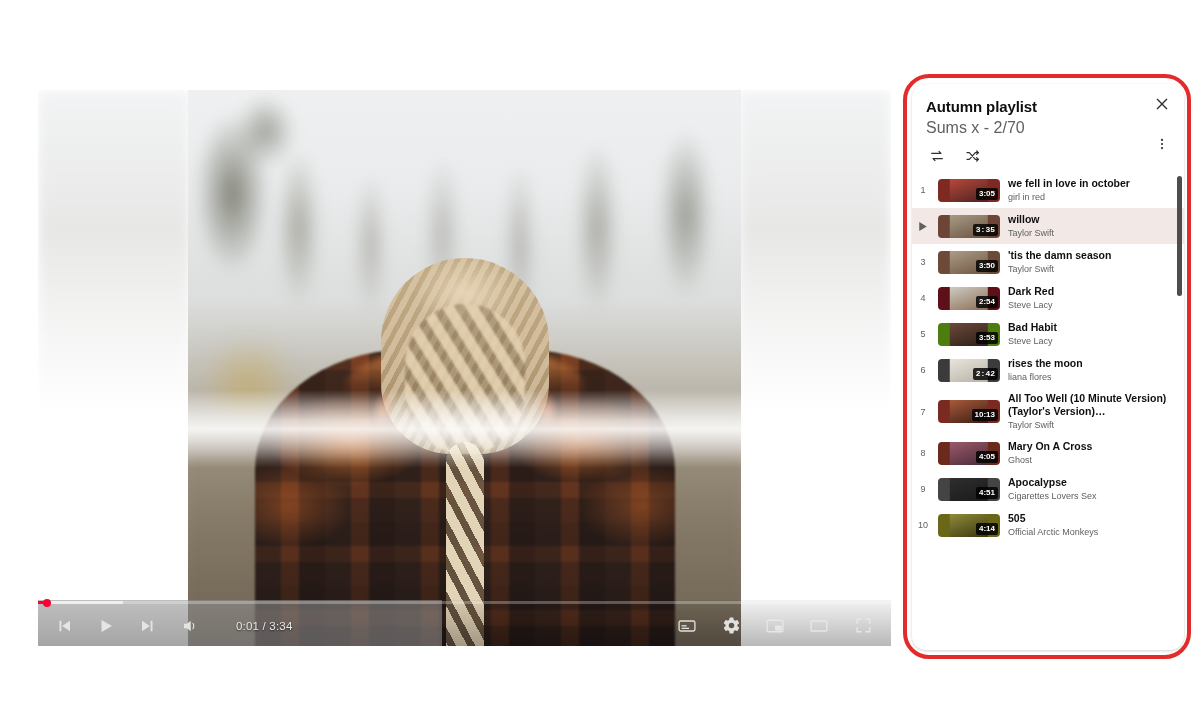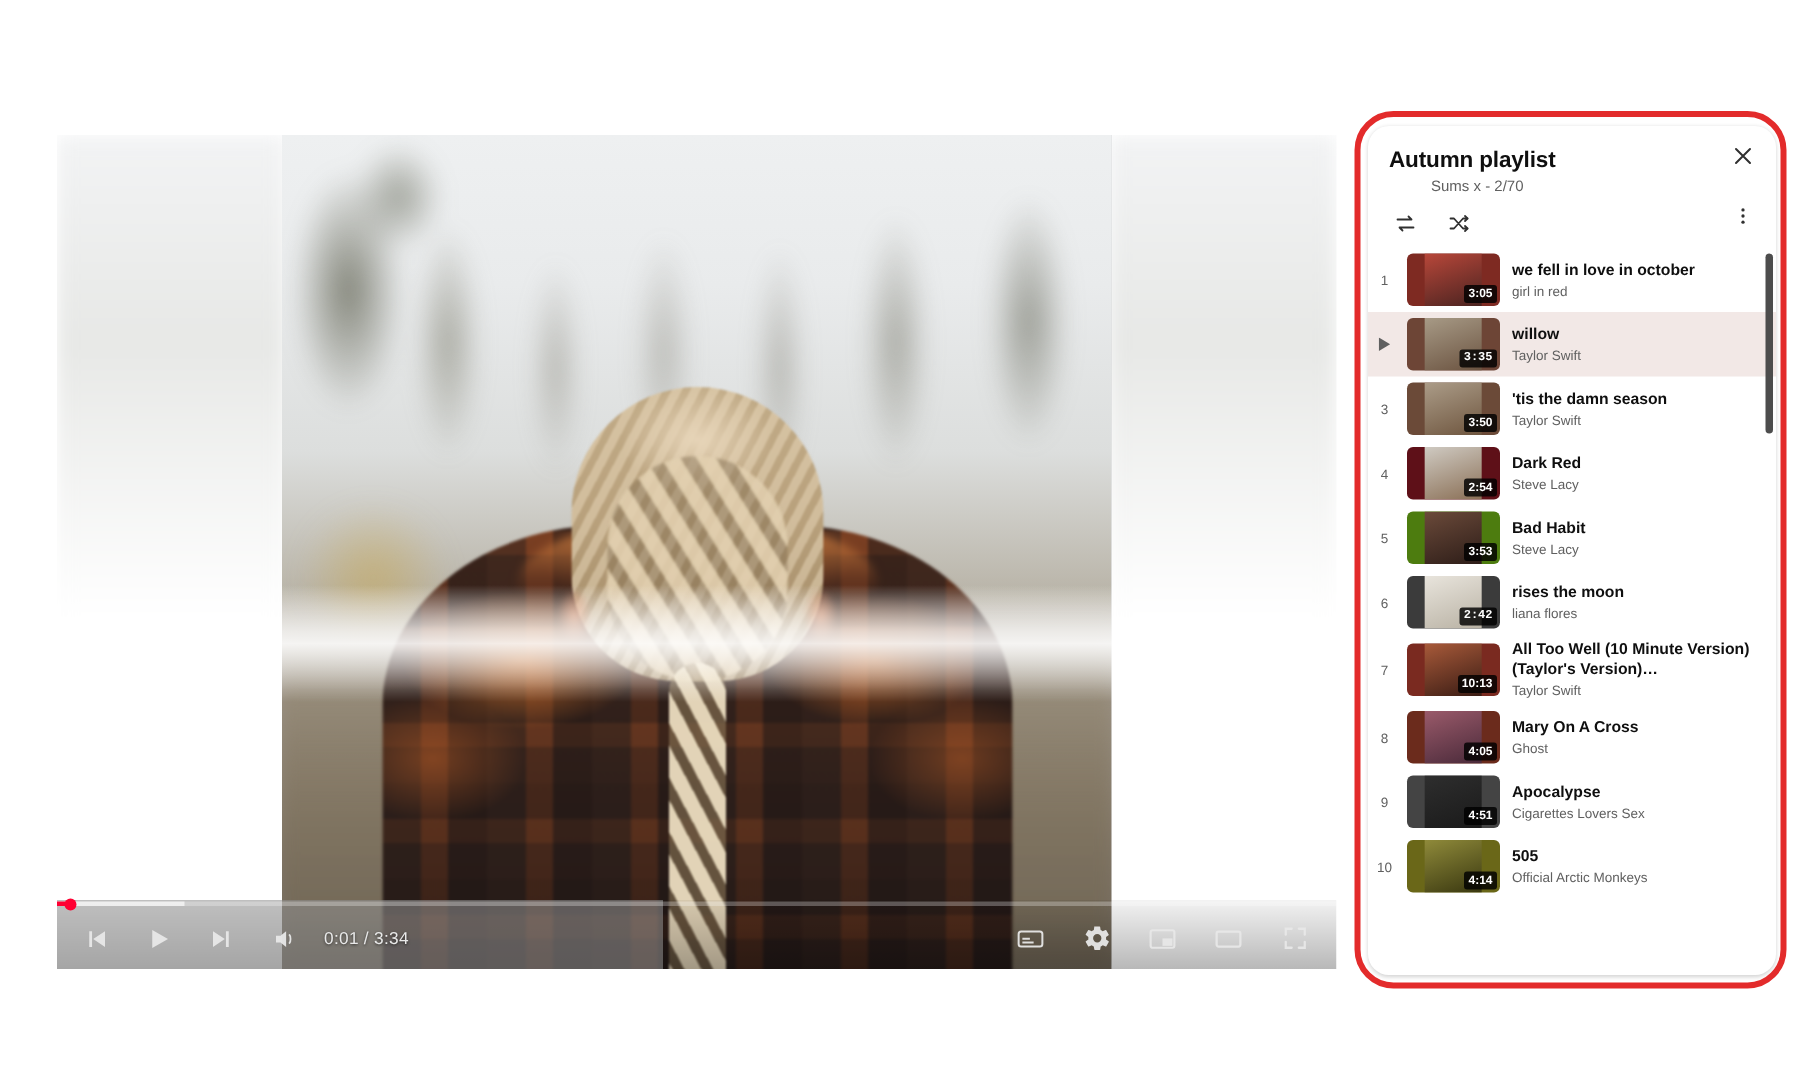--- a/index.html
+++ b/index.html
@@ -211,40 +211,40 @@
   .ctrl-left  { display:flex; align-items:center; gap:10px; padding-left:10px; }
   .ctrl-right { display:flex; align-items:center; gap:12px; margin-left:auto; padding-right:12px; }
 
   .cbtn {
     width:32px; height:32px; display:flex; align-items:center; justify-content:center;
     cursor:pointer; opacity:.95;
   }
   .cbtn svg { display:block; }
   .time {
     color:#e9e9e9; font-size:11.5px; letter-spacing:.2px; white-space:nowrap;
-    margin-left:0; text-shadow:0 1px 2px rgba(0,0,0,.6);
+    margin-left:20px; text-shadow:0 1px 2px rgba(0,0,0,.6);
   }
 
   
   .annot-box {
     position:absolute; left:903px; top:74px; width:288px; height:585px;
     border:4px solid #e32b2b; border-radius:26px; pointer-events:none; z-index:30;
   }
 
   .playlist {
     position:absolute; left:912px; top:84px; width:272px; height:566px;
     background:#ffffff; border-radius:14px;
     box-shadow: 0 1px 3px rgba(0,0,0,.18);
     overflow:hidden;
     display:flex; flex-direction:column;
   }
 
   .pl-header { padding:14px 14px 0 14px; position:relative; flex:0 0 auto; }
   .pl-title { font-size:15px; font-weight:bold; color:#0f0f0f; letter-spacing:-.1px; }
-  .pl-sub   { font-size:10px; color:#606060; margin-top:4px;margin-left:28px; }
+  .pl-sub   { font-size:16px; color:#606060; margin-top:4px; }
   .pl-close {
     position:absolute; right:10px; top:8px; width:24px; height:24px;
     display:flex; align-items:center; justify-content:center; cursor:pointer;
   }
   .pl-more {
     position:absolute; right:12px; top:48px; width:20px; height:24px;
     display:flex; align-items:center; justify-content:center; cursor:pointer;
   }
   .pl-actions { display:flex; gap:14px; margin-top:9px; padding-bottom:6px; }
   .pl-act { width:22px; height:20px; display:flex; align-items:center; justify-content:center; cursor:pointer; }
@@ -267,21 +267,21 @@
   .pl-idx {
     width:18px; flex:0 0 18px; text-align:center;
     font-size:9px; color:#606060;
   }
   .pl-playmark {
     width:18px; flex:0 0 18px; display:flex; align-items:center; justify-content:center;
   }
   .pl-playmark svg { display:block; }
 
   .pl-thumb {
-    position:relative; width:62px; height:35px; flex:0 0 62px;
+    position:relative; width:62px; height:23px; flex:0 0 62px;
     border-radius:4px; overflow:hidden;
   }
   .pl-thumb .art {
     position:absolute; left:50%; top:0; transform:translateX(-50%);
     width:62%; height:100%;
   }
   .pl-dur {
     position:absolute; right:2px; bottom:2px;
     background:rgba(0,0,0,.82); color:#fff;
     font-size:8px; font-weight:bold; line-height:1;

